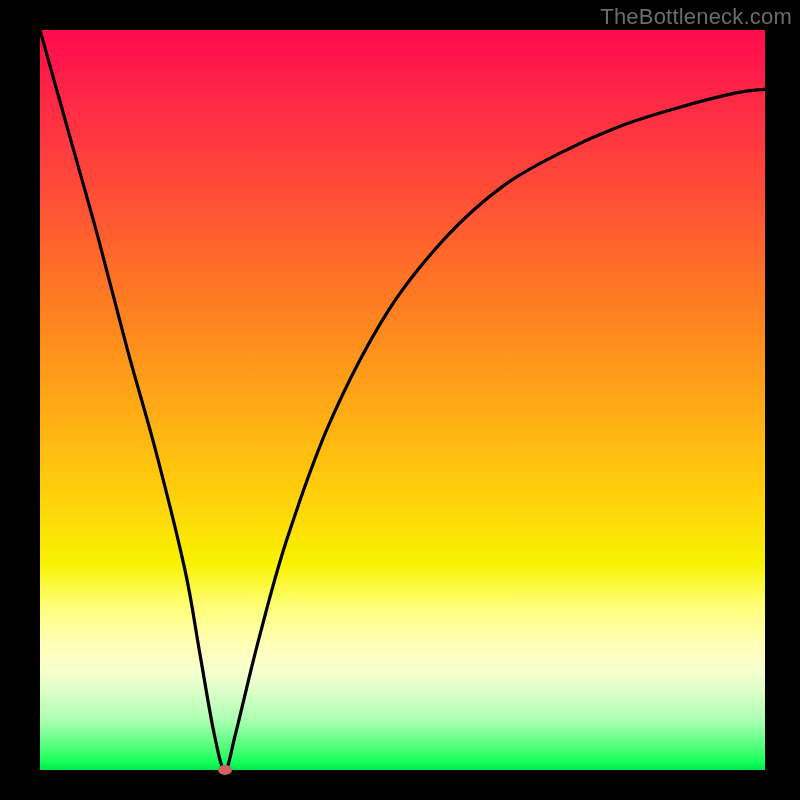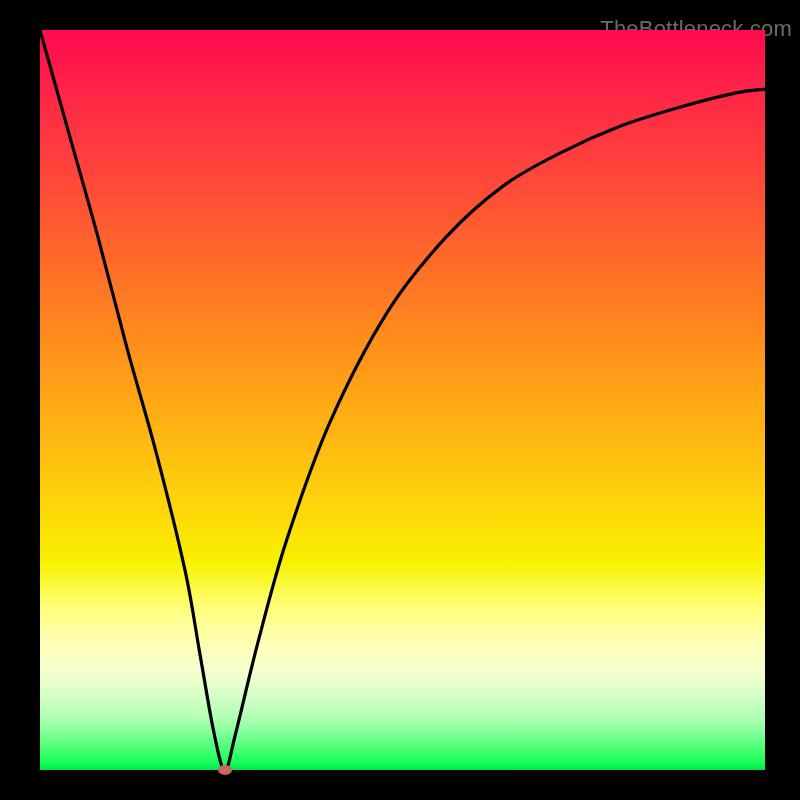--- a/index.html
+++ b/index.html
@@ -38,21 +38,21 @@
       #d4ffc6 90%,
       #b0ffb3 93%,
       #80ff98 95%,
       #4dff77 97%,
       #14ff5a 99%,
       #00e84a 100%
     );
   }
   .watermark {
     position: absolute;
-    top: 16px;
+    top: 4px;
     right: 8px;
     color: #6b6b6b;
     font-size: 22px;
     font-weight: 500;
     letter-spacing: 0.2px;
     font-family: Arial, Helvetica, sans-serif;
   }
   svg.curve {
     position: absolute;
     left: 0;

